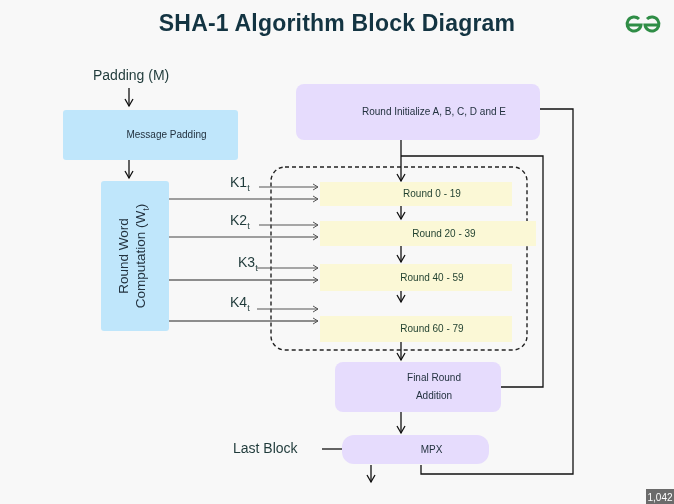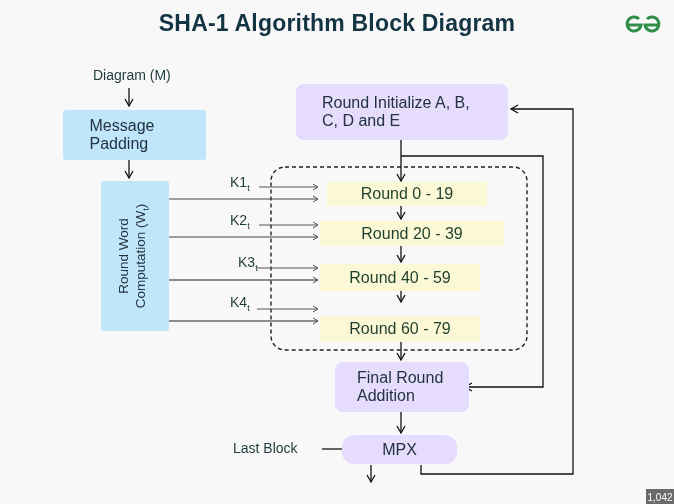--- a/index.html
+++ b/index.html
@@ -2,21 +2,21 @@
 <html><head>
 <meta charset="utf-8">
 <style>
   html, body { margin:0; padding:0; }
   body { width:674px; height:504px; background:#f8f8f8; position:relative; overflow:hidden;
          font-family:"Liberation Sans", "DejaVu Sans", sans-serif; color:#1e2f3a; }
   .title { position:absolute; left:0; width:674px; top:10px; text-align:center;
            font-size:23px; font-weight:bold; color:#133442; letter-spacing:0.2px; }
   .logo { position:absolute; left:624px; top:14px; width:38px; height:22px; }
   .box { position:absolute; display:flex; align-items:center; justify-content:center;
-         font-size:16px; line-height:18px; color:#23323f; }
+         text-align:center; font-size:10px; line-height:18px; color:#23323f;padding-left:32px; }
   .blue { background:#bfe6fb; border-radius:3px; }
   .purple { background:#e6dcfd; border-radius:8px; }
   .yellow { background:#fbf8d6; color:#1f3f2e; }
   .label { position:absolute; font-size:14px; color:#1f3a3a; white-space:nowrap; }
   .vert { position:absolute; left:101px; top:181px; width:68px; height:150px; }
   .vert-text { position:absolute; left:50%; top:50%; transform:translate(-50%,-50%) rotate(-90deg);
                text-align:center; font-size:13.5px; line-height:17px; white-space:nowrap; color:#23323f; }
   svg.lines { position:absolute; left:0; top:0; }
   .badge { position:absolute; right:0; bottom:0; width:28px; height:15px; background:#6b6b6b;
            color:#fff; font-size:10px; line-height:17px; text-align:center; }
@@ -76,21 +76,21 @@
     <line x1="257" y1="309" x2="318" y2="309" stroke="#555" stroke-width="1" marker-end="url(#ahs)"></line>
   </g>
   <g>
     <line x1="169" y1="199" x2="318" y2="199" stroke="#444" stroke-width="1" marker-end="url(#ahs)"></line>
     <line x1="169" y1="237" x2="318" y2="237" stroke="#444" stroke-width="1" marker-end="url(#ahs)"></line>
     <line x1="169" y1="280" x2="318" y2="280" stroke="#222" stroke-width="1" marker-end="url(#ahs)"></line>
     <line x1="169" y1="321" x2="318" y2="321" stroke="#222" stroke-width="1" marker-end="url(#ahs)"></line>
   </g>
 </svg>
 
-<div class="label" style="left:93px; top:67px;">Diagram (M)</div>
+<div class="label" style="left:93px; top:67px;">Padding (M)</div>
 
 <div class="box blue" style="left:63px; top:110px; width:143px; height:50px;">
   <span style="width:90px;">Message Padding</span>
 </div>
 
 <div class="vert blue">
   <div class="vert-text">
     <span>Round Word</span><br>
     <span>Computation (W</span><sub style="font-size:9px;">t</sub><span>)</span>
   </div>
@@ -98,21 +98,21 @@
 
 <div class="k-label" style="left:230px; top:174px;"><span>K1</span><sub>t</sub></div>
 <div class="k-label" style="left:230px; top:212px;"><span>K2</span><sub>t</sub></div>
 <div class="k-label" style="left:238px; top:254px;"><span>K3</span><sub>t</sub></div>
 <div class="k-label" style="left:230px; top:294px;"><span>K4</span><sub>t</sub></div>
 
 <div class="box purple" style="left:296px; top:84px; width:212px; height:56px;">
   <span style="width:160px;">Round Initialize A, B, C, D and E</span>
 </div>
 
-<div class="box yellow" style="left:320px; top:182px; width:160px; height:24px;margin-left:7px;">
+<div class="box yellow" style="left:320px; top:182px; width:160px; height:24px;">
   <span>Round 0 - 19</span>
 </div>
 <div class="box yellow" style="left:320px; top:221px; width:184px; height:25px;">
   <span>Round 20 - 39</span>
 </div>
 <div class="box yellow" style="left:320px; top:264px; width:160px; height:27px;">
   <span>Round 40 - 59</span>
 </div>
 <div class="box yellow" style="left:320px; top:316px; width:160px; height:26px;">
   <span>Round 60 - 79</span>

